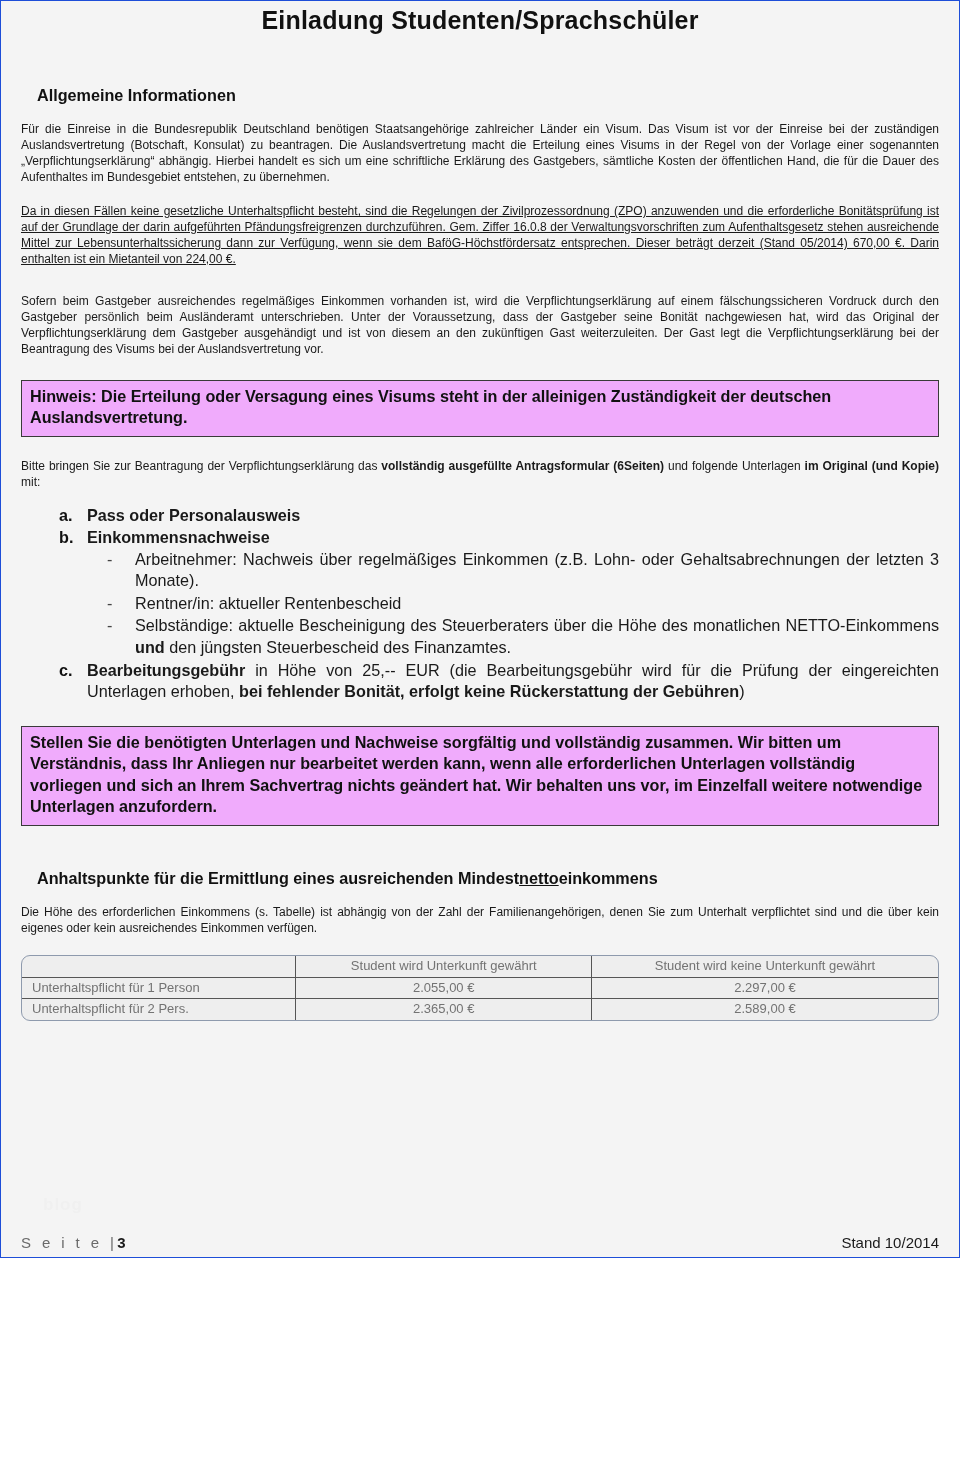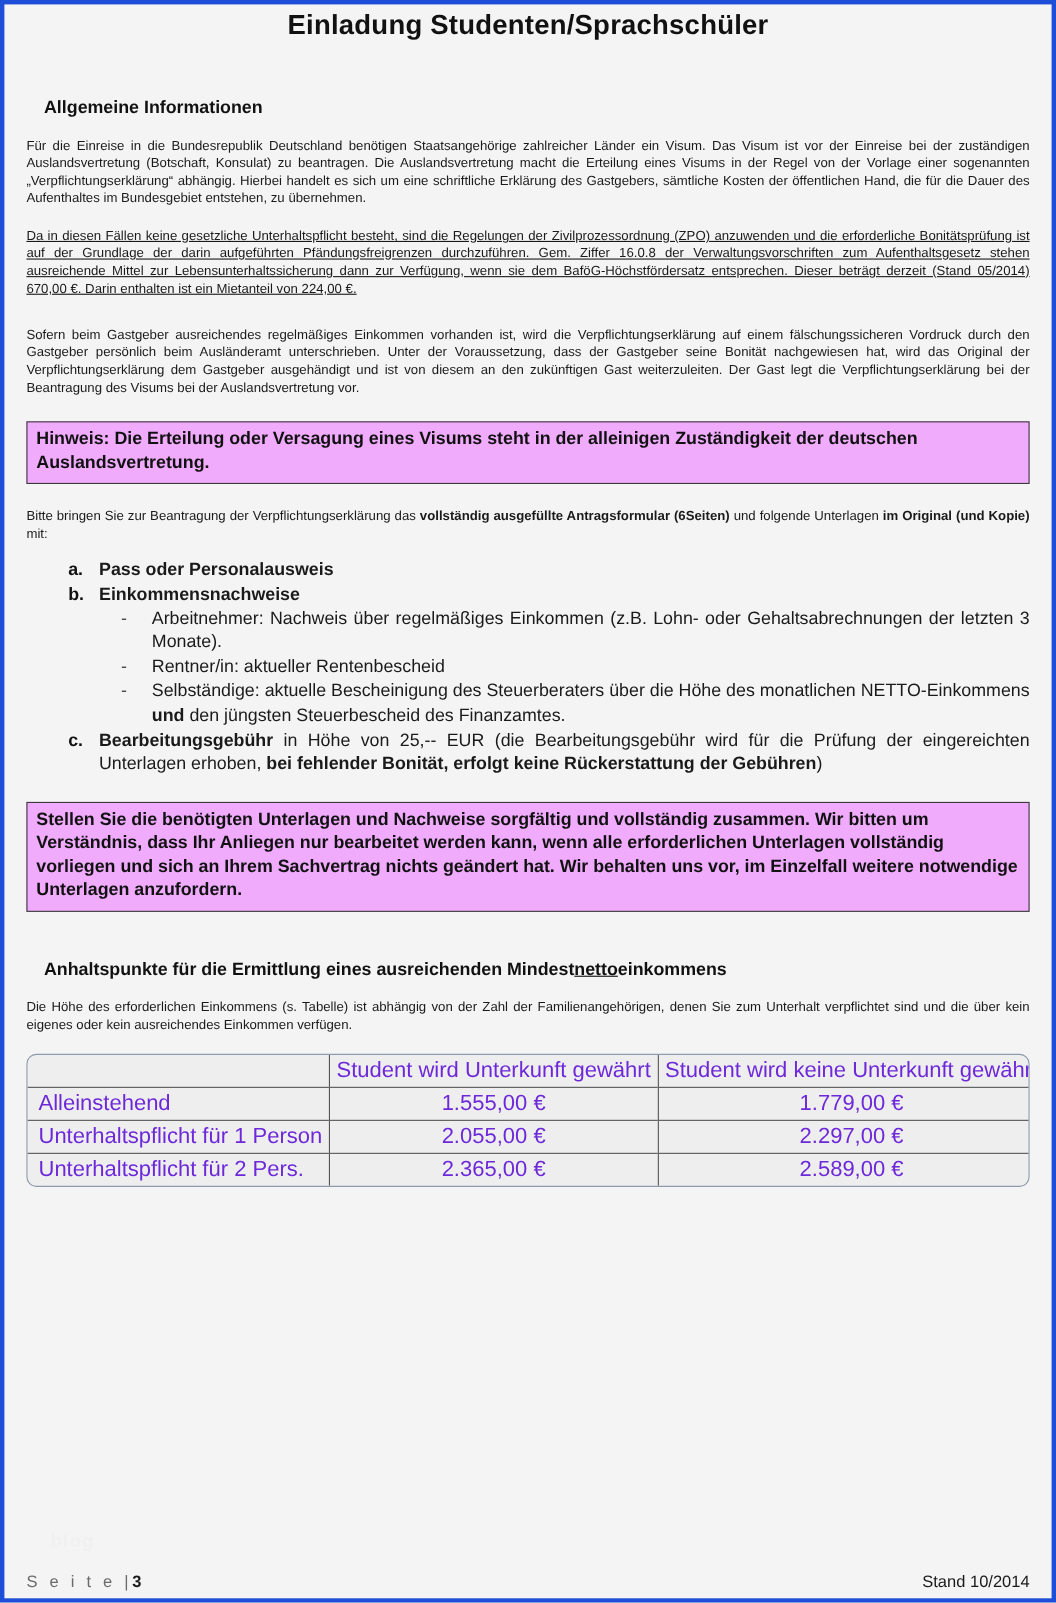--- a/index.html
+++ b/index.html
@@ -6,24 +6,24 @@
     margin: 0;
     padding: 0;
     background: #ffffff;
   }
   body {
     font-family: "Liberation Sans", sans-serif;
   }
   .page {
     position: relative;
     width: 960px;
-    height: 1457px;
+    height: 1258px;
     box-sizing: border-box;
     background: #f4f4f4;
-    border: 4px solid #1d4ed8;
+    border: 1px solid #1d4ed8;
     overflow: hidden;
   }
   .inner {
     position: absolute;
     left: 20px;
     top: 0;
     right: 20px;
     bottom: 0;
   }
 
@@ -122,22 +122,22 @@
     border: 1.3px solid #8e9aad;
     border-radius: 9px;
     background: #eeeeee;
     padding: 0;
     box-sizing: border-box;
     overflow: hidden;
   }
   table.data {
     width: 100%;
     border-collapse: collapse;
-    font-size: 20px;
-    color: #6d28d9;
+    font-size: 13px;
+    color: #737373;
   }
   table.data th,
   table.data td {
     padding: 2px 6px 3px 6px;
     font-weight: normal;
     line-height: 1.2;
     white-space: nowrap;
   }
   table.data th.rowhdr-blank { border: none; }
   table.data th.colhdr {
@@ -272,25 +272,20 @@
       <table class="data">
         <thead>
           <tr>
             <th class="rowhdr-blank"></th>
             <th class="colhdr">Student wird Unterkunft gewährt</th>
             <th class="colhdr">Student wird keine Unterkunft gewährt</th>
           </tr>
         </thead>
         <tbody>
           <tr>
-            <td class="label">Alleinstehend</td>
-            <td class="val">1.555,00 €</td>
-            <td class="val">1.779,00 €</td>
-          </tr>
-          <tr>
             <td class="label">Unterhaltspflicht für 1 Person</td>
             <td class="val">2.055,00 €</td>
             <td class="val">2.297,00 €</td>
           </tr>
           <tr>
             <td class="label">Unterhaltspflicht für 2 Pers.</td>
             <td class="val">2.365,00 €</td>
             <td class="val">2.589,00 €</td>
           </tr>
         </tbody>

